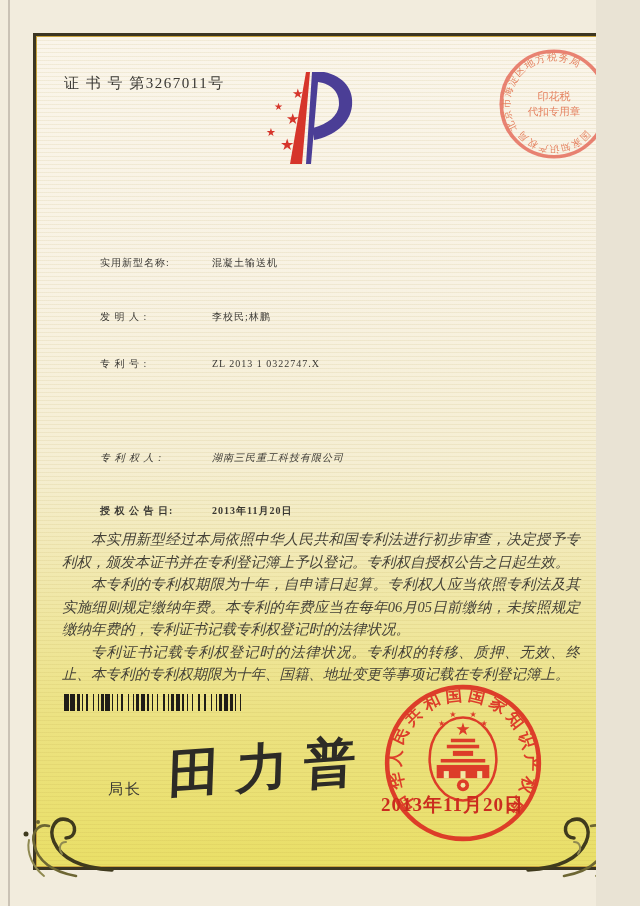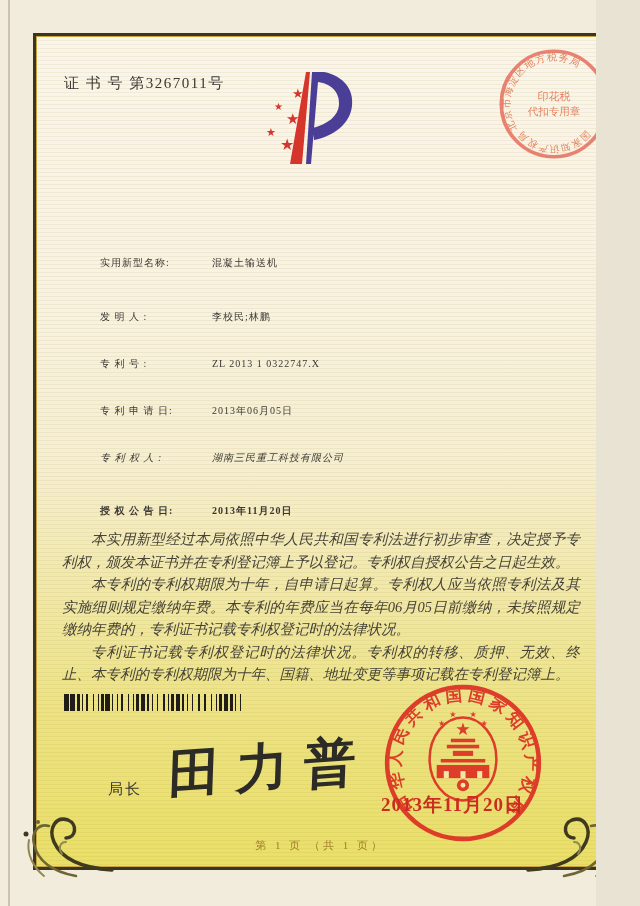--- a/index.html
+++ b/index.html
@@ -77,23 +77,20 @@
 
   <div class="abs field f0">
     <span class="lab">实用新型名称:</span><span class="val">混凝土输送机</span>
   </div>
   <div class="abs field f1">
     <span class="lab">发  明  人  :</span><span class="val">李校民;林鹏</span>
   </div>
   <div class="abs field f2">
     <span class="lab">专  利  号  :</span><span class="val">ZL 2013 1 0322747.X</span>
   </div>
-  <div class="abs field f3">
-    <span class="lab">专 利 申 请 日:</span><span class="val">2013年06月05日</span>
-  </div>
   <div class="abs field f4">
     <span class="lab">专 利 权 人 :</span><span class="val">湖南三民重工科技有限公司</span>
   </div>
   <div class="abs field f5">
     <span class="lab">授 权 公 告 日:</span><span class="val">2013年11月20日</span>
   </div>
 
   <div class="abs body-text">
     <p>本实用新型经过本局依照中华人民共和国专利法进行初步审查，决定授予专利权，颁发本证书并在专利登记簿上予以登记。专利权自授权公告之日起生效。</p>
     <p>本专利的专利权期限为十年，自申请日起算。专利权人应当依照专利法及其实施细则规定缴纳年费。本专利的年费应当在每年06月05日前缴纳，未按照规定缴纳年费的，专利证书记载专利权登记时的法律状况。</p>
@@ -125,21 +122,20 @@
       <rect x="58" y="86" width="52" height="13"></rect>
       <rect x="65" y="92" width="5" height="7" fill="#f2e9a8"></rect>
       <rect x="81.5" y="92" width="5" height="7" fill="#f2e9a8"></rect>
       <rect x="98" y="92" width="5" height="7" fill="#f2e9a8"></rect>
       <circle cx="84" cy="106" r="6"></circle>
       <circle cx="84" cy="106" r="2.4" fill="#f2e9a8"></circle>
     </g>
   </svg>
   <div class="abs seal-date">2013年11月20日</div>
 
-  <div class="abs page-footer">第 1 页 （共 1 页）</div>
 
   <svg class="abs flourish fl-left" width="110" height="110" viewBox="0 0 110 110">
     <g fill="none" stroke="#3f3a1d" stroke-linecap="round">
       <path d="M100,94 C70,92 50,84 42,66 C36,52 44,40 56,44 C66,48 64,62 54,62" stroke-width="3.5"></path>
       <path d="M64,100 C42,96 26,86 22,68 C19,56 27,47 37,50" stroke-width="2.6" stroke="#6d6633"></path>
       <path d="M32,100 C22,92 14,78 17,64" stroke-width="2" stroke="#8f8950"></path>
       <path d="M50,78 C46,72 48,66 54,66" stroke-width="2" stroke="#8f8950"></path>
     </g>
     <circle cx="14" cy="58" r="2.5" fill="#3f3a1d"></circle>
     <circle cx="26" cy="46" r="2" fill="#6d6633"></circle>

